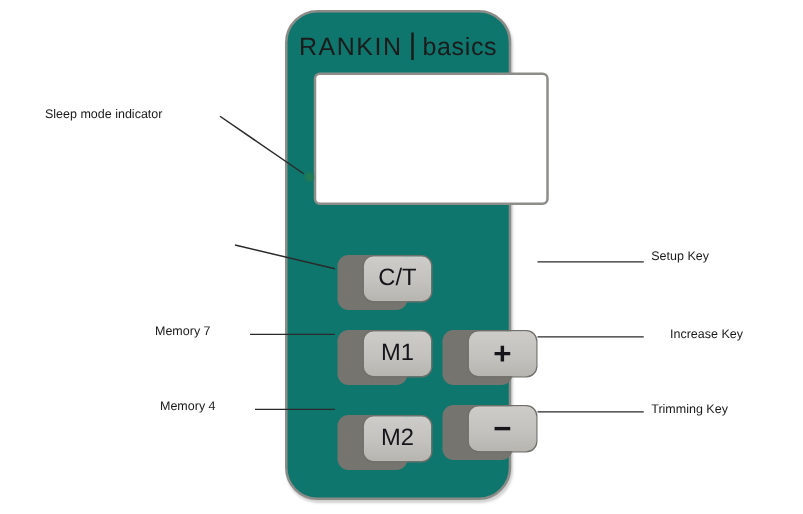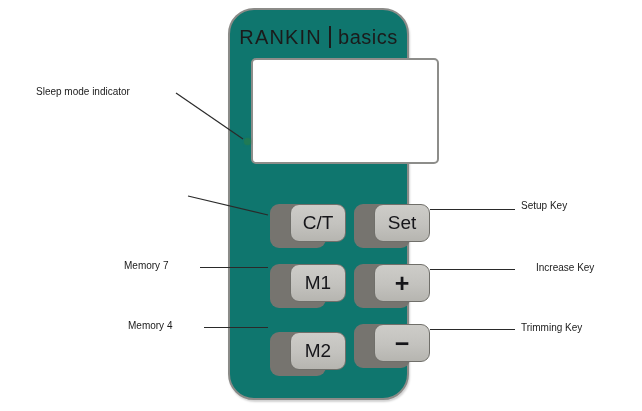--- a/index.html
+++ b/index.html
@@ -139,23 +139,20 @@
     </div>
 
     <div class="screen"></div>
 
     <div class="led"></div>
 
     <div class="key key-ct">
       <div class="cap">C/T</div>
     </div>
 
-    <div class="key key-set">
-      <div class="cap">Set</div>
-    </div>
 
     <div class="key key-m1">
       <div class="cap">M1</div>
     </div>
 
     <div class="key key-plus sym">
       <div class="cap">+</div>
     </div>
 
     <div class="key key-m2">

